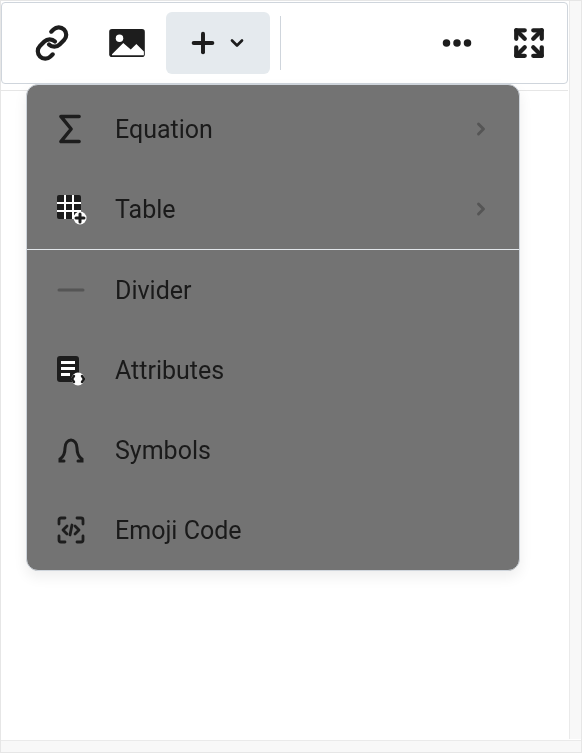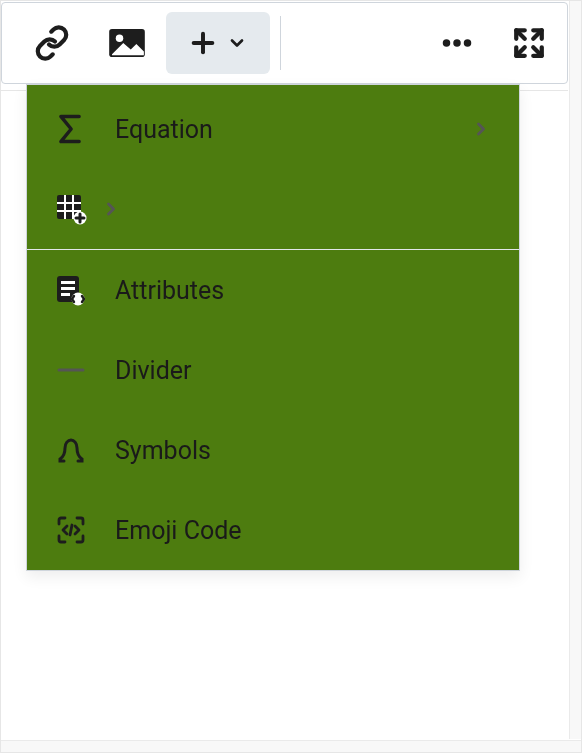--- a/index.html
+++ b/index.html
@@ -94,23 +94,23 @@
     bottom: 14px;
     border-top: 1px solid #e6e6e6;
   }
 
   
   .dropdown {
     position: absolute;
     top: 84px;
     left: 26px;
     width: 494px;
-    background: #4d7c0f;
+    background: #737373;
     border: 1px solid #cfd5dc;
-    border-radius: 0;
+    border-radius: 12px;
     box-shadow: 0 6px 14px rgba(0,0,0,0.07);
     overflow: hidden;
   }
   .dd-item {
     display: flex;
     align-items: center;
     height: 80px;
     padding: 0 26px 0 28px;
     color: #1d1d1d;
     cursor: pointer;
@@ -241,55 +241,56 @@
         <line x1="2" y1="18" x2="26" y2="18" stroke="#fff" stroke-width="2"></line>
         <line x1="10" y1="2" x2="10" y2="26" stroke="#fff" stroke-width="2"></line>
         <line x1="18" y1="2" x2="18" y2="26" stroke="#fff" stroke-width="2"></line>
         <g stroke="#1d1d1d" stroke-width="3" stroke-linecap="round">
           <circle cx="25" cy="25" r="6.5" fill="#fff" stroke="none"></circle>
           <line x1="25" y1="21" x2="25" y2="29"></line>
           <line x1="21" y1="25" x2="29" y2="25"></line>
         </g>
       </svg>
     </span>
+    <span class="dd-label">Table</span>
     <span class="dd-arrow">
       <svg width="20" height="20" viewBox="0 0 24 24" fill="none" stroke="#555" stroke-width="3.5" stroke-linecap="round" stroke-linejoin="round">
         <polyline points="9 6 15 12 9 18"></polyline>
       </svg>
     </span>
   </div>
 
   <div class="dd-sep"></div>
+
+  <div class="dd-item">
+    <span class="dd-icon">
+      <svg width="32" height="32" viewBox="0 0 32 32">
+        <line x1="4" y1="16" x2="28" y2="16" stroke="#555" stroke-width="3" stroke-linecap="round"></line>
+      </svg>
+    </span>
+    <span class="dd-label">Divider</span>
+  </div>
 
   <div class="dd-item">
     <span class="dd-icon">
       <svg width="30" height="32" viewBox="0 0 30 32">
         <rect x="2" y="2" width="22" height="26" rx="3" fill="#1d1d1d"></rect>
         <rect x="6" y="7" width="14" height="3" fill="#fff"></rect>
         <rect x="6" y="13" width="14" height="3" fill="#fff"></rect>
         <rect x="6" y="19" width="9" height="3" fill="#fff"></rect>
         <g stroke="#1d1d1d" stroke-width="2.4" stroke-linecap="round" stroke-linejoin="round">
           <circle cx="23" cy="25" r="6.5" fill="#fff" stroke="none"></circle>
           <polyline points="19 22 17 25 19 28" fill="none"></polyline>
           <polyline points="27 22 29 25 27 28" fill="none"></polyline>
         </g>
       </svg>
     </span>
     <span class="dd-label">Attributes</span>
   </div>
 
-  <div class="dd-item">
-    <span class="dd-icon">
-      <svg width="32" height="32" viewBox="0 0 32 32">
-        <line x1="4" y1="16" x2="28" y2="16" stroke="#555" stroke-width="3" stroke-linecap="round"></line>
-      </svg>
-    </span>
-    <span class="dd-label">Divider</span>
-  </div>
-
 
   <div class="dd-item">
     <span class="dd-icon">
       <svg width="32" height="32" viewBox="0 0 32 32" fill="none" stroke="#1d1d1d" stroke-width="3" stroke-linecap="round">
         <path d="M9 27h-4v-2c5-3 5-9 5-11 0-5 3-8 6-8s6 3 6 8c0 2 0 8 5 11v2h-4"></path>
       </svg>
     </span>
     <span class="dd-label">Symbols</span>
   </div>
 

